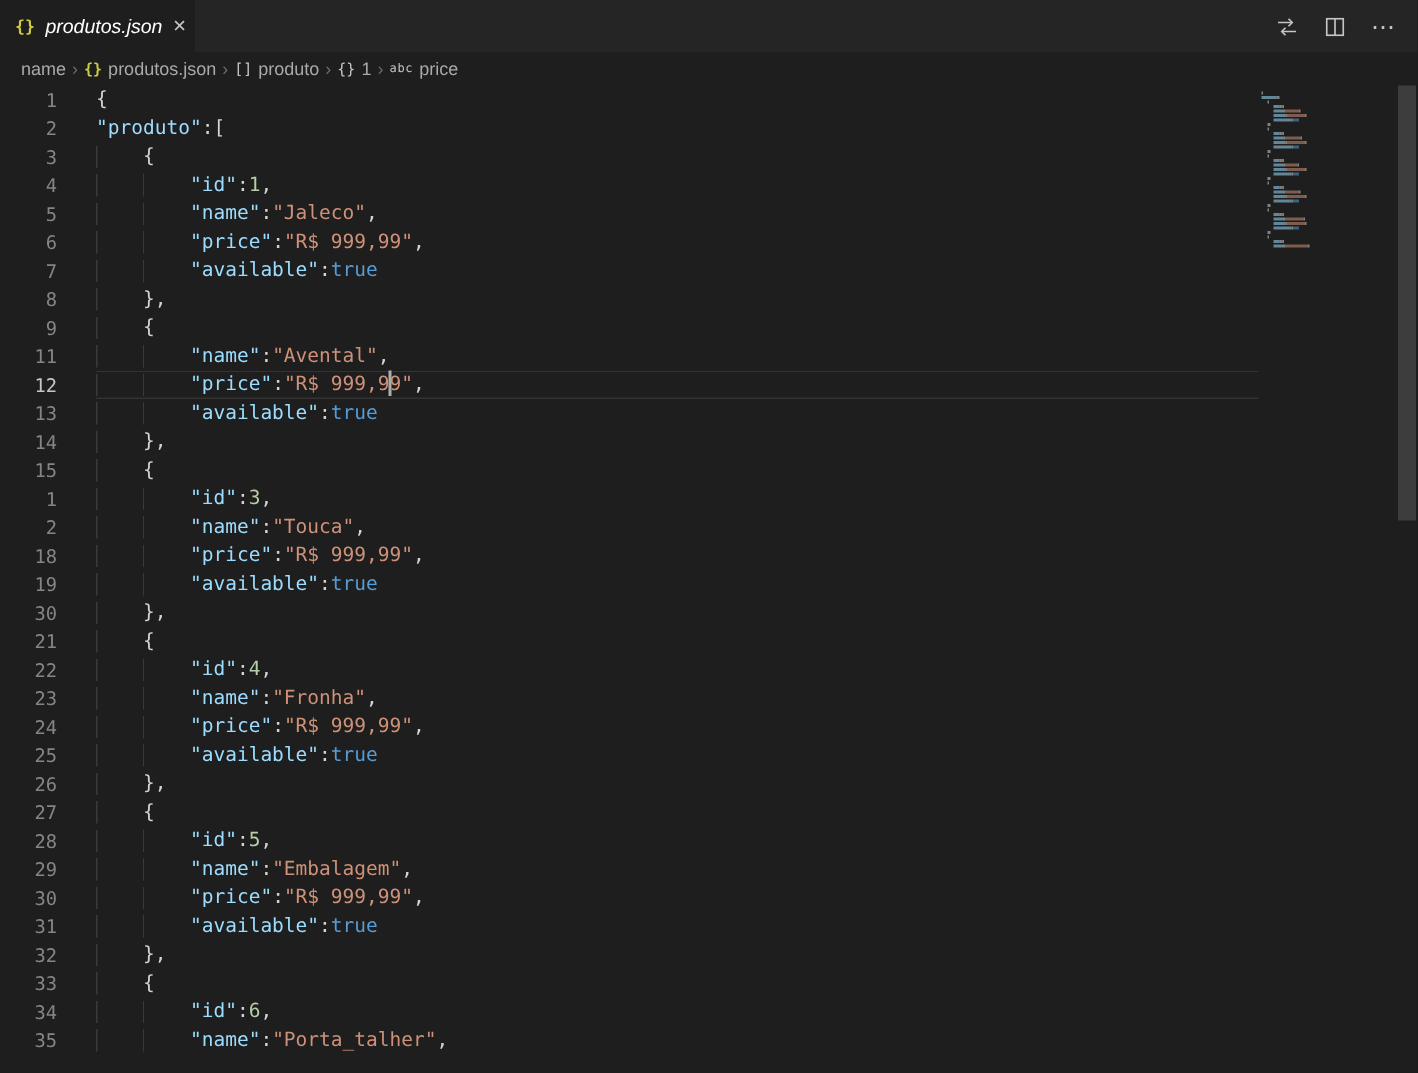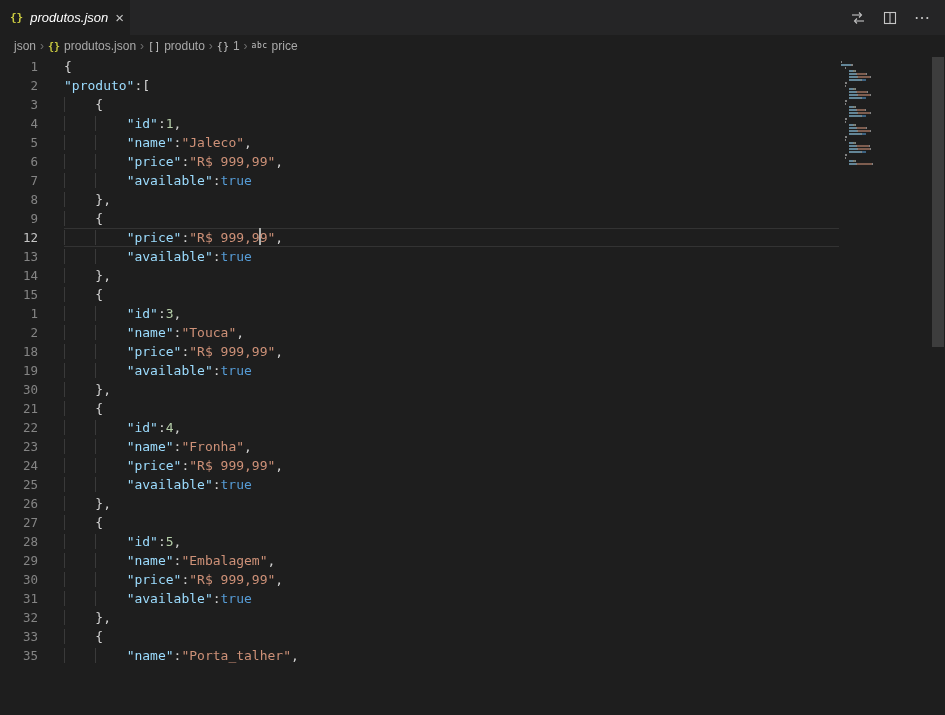--- a/index.html
+++ b/index.html
@@ -81,21 +81,21 @@
           <rect x="2.5" y="2.5" width="11" height="11"></rect>
             <path d="M8 2.5v11"></path>
         </svg>
       </span>
       <span class="action more-dots">⋯</span>
     </div>
   </div>
 
   <div class="breadcrumbs" id="breadcrumbs">
       <span class="bc-item">
-        <span>json</span>
+        <span>name</span>
       </span>
       <span class="bc-sep">›</span>
       <span class="bc-item">
         <span class="bc-icon gold">{}</span>
         <span>produtos.json</span>
       </span>
       <span class="bc-sep">›</span>
       <span class="bc-item">
         <span class="bc-icon sym">[]</span>
         <span>produto</span>
@@ -116,20 +116,21 @@
     <div class="code" id="code">
         <div class="line"><span class="ln">1</span><span class="lc"><span class="t-p">{</span></span></div>
         <div class="line"><span class="ln">2</span><span class="lc"><span class="t-k">"produto"</span><span class="t-p">:[</span></span></div>
         <div class="line"><span class="ln">3</span><span class="lc"><span class="t-w">    </span><span class="t-p">{</span></span></div>
         <div class="line"><span class="ln">4</span><span class="lc"><span class="t-w">    </span><span class="t-w">    </span><span class="t-k">"id"</span><span class="t-p">:</span><span class="t-n">1</span><span class="t-p">,</span></span></div>
         <div class="line"><span class="ln">5</span><span class="lc"><span class="t-w">    </span><span class="t-w">    </span><span class="t-k">"name"</span><span class="t-p">:</span><span class="t-s">"Jaleco"</span><span class="t-p">,</span></span></div>
         <div class="line"><span class="ln">6</span><span class="lc"><span class="t-w">    </span><span class="t-w">    </span><span class="t-k">"price"</span><span class="t-p">:</span><span class="t-s">"R$ 999,99"</span><span class="t-p">,</span></span></div>
         <div class="line"><span class="ln">7</span><span class="lc"><span class="t-w">    </span><span class="t-w">    </span><span class="t-k">"available"</span><span class="t-p">:</span><span class="t-b">true</span></span></div>
         <div class="line"><span class="ln">8</span><span class="lc"><span class="t-w">    </span><span class="t-p">},</span></span></div>
         <div class="line"><span class="ln">9</span><span class="lc"><span class="t-w">    </span><span class="t-p">{</span></span></div>
+        <div class="line"><span class="ln">11</span><span class="lc"><span class="t-w">    </span><span class="t-w">    </span><span class="t-k">"name"</span><span class="t-p">:</span><span class="t-s">"Avental"</span><span class="t-p">,</span></span></div>
         <div class="line active"><span class="ln">12</span><span class="lc"><span class="t-w">    </span><span class="t-w">    </span><span class="t-k">"price"</span><span class="t-p">:</span><span class="t-s">"R$ 999,9</span><span class="cursor"></span><span class="t-s">9"</span><span class="t-p">,</span></span></div>
         <div class="line"><span class="ln">13</span><span class="lc"><span class="t-w">    </span><span class="t-w">    </span><span class="t-k">"available"</span><span class="t-p">:</span><span class="t-b">true</span></span></div>
         <div class="line"><span class="ln">14</span><span class="lc"><span class="t-w">    </span><span class="t-p">},</span></span></div>
         <div class="line"><span class="ln">15</span><span class="lc"><span class="t-w">    </span><span class="t-p">{</span></span></div>
         <div class="line"><span class="ln">1</span><span class="lc"><span class="t-w">    </span><span class="t-w">    </span><span class="t-k">"id"</span><span class="t-p">:</span><span class="t-n">3</span><span class="t-p">,</span></span></div>
         <div class="line"><span class="ln">2</span><span class="lc"><span class="t-w">    </span><span class="t-w">    </span><span class="t-k">"name"</span><span class="t-p">:</span><span class="t-s">"Touca"</span><span class="t-p">,</span></span></div>
         <div class="line"><span class="ln">18</span><span class="lc"><span class="t-w">    </span><span class="t-w">    </span><span class="t-k">"price"</span><span class="t-p">:</span><span class="t-s">"R$ 999,99"</span><span class="t-p">,</span></span></div>
         <div class="line"><span class="ln">19</span><span class="lc"><span class="t-w">    </span><span class="t-w">    </span><span class="t-k">"available"</span><span class="t-p">:</span><span class="t-b">true</span></span></div>
         <div class="line"><span class="ln">30</span><span class="lc"><span class="t-w">    </span><span class="t-p">},</span></span></div>
         <div class="line"><span class="ln">21</span><span class="lc"><span class="t-w">    </span><span class="t-p">{</span></span></div>
@@ -138,20 +139,21 @@
         <div class="line"><span class="ln">24</span><span class="lc"><span class="t-w">    </span><span class="t-w">    </span><span class="t-k">"price"</span><span class="t-p">:</span><span class="t-s">"R$ 999,99"</span><span class="t-p">,</span></span></div>
         <div class="line"><span class="ln">25</span><span class="lc"><span class="t-w">    </span><span class="t-w">    </span><span class="t-k">"available"</span><span class="t-p">:</span><span class="t-b">true</span></span></div>
         <div class="line"><span class="ln">26</span><span class="lc"><span class="t-w">    </span><span class="t-p">},</span></span></div>
         <div class="line"><span class="ln">27</span><span class="lc"><span class="t-w">    </span><span class="t-p">{</span></span></div>
         <div class="line"><span class="ln">28</span><span class="lc"><span class="t-w">    </span><span class="t-w">    </span><span class="t-k">"id"</span><span class="t-p">:</span><span class="t-n">5</span><span class="t-p">,</span></span></div>
         <div class="line"><span class="ln">29</span><span class="lc"><span class="t-w">    </span><span class="t-w">    </span><span class="t-k">"name"</span><span class="t-p">:</span><span class="t-s">"Embalagem"</span><span class="t-p">,</span></span></div>
         <div class="line"><span class="ln">30</span><span class="lc"><span class="t-w">    </span><span class="t-w">    </span><span class="t-k">"price"</span><span class="t-p">:</span><span class="t-s">"R$ 999,99"</span><span class="t-p">,</span></span></div>
         <div class="line"><span class="ln">31</span><span class="lc"><span class="t-w">    </span><span class="t-w">    </span><span class="t-k">"available"</span><span class="t-p">:</span><span class="t-b">true</span></span></div>
         <div class="line"><span class="ln">32</span><span class="lc"><span class="t-w">    </span><span class="t-p">},</span></span></div>
         <div class="line"><span class="ln">33</span><span class="lc"><span class="t-w">    </span><span class="t-p">{</span></span></div>
+        <div class="line"><span class="ln">34</span><span class="lc"><span class="t-w">    </span><span class="t-w">    </span><span class="t-k">"id"</span><span class="t-p">:</span><span class="t-n">6</span><span class="t-p">,</span></span></div>
         <div class="line"><span class="ln">35</span><span class="lc"><span class="t-w">    </span><span class="t-w">    </span><span class="t-k">"name"</span><span class="t-p">:</span><span class="t-s">"Porta_talher"</span><span class="t-p">,</span></span></div>
       </div>
     <div class="minimap" id="minimap">
         <div class="mm-line"><span class="mm-tok mm-p" style="width: 1px;"></span></div>
         <div class="mm-line"><span class="mm-tok mm-k" style="width: 10px;"></span><span class="mm-tok mm-p" style="width: 2px;"></span></div>
         <div class="mm-line"><span class="mm-tok mm-w" style="width: 4px;"></span><span class="mm-tok mm-p" style="width: 1px;"></span></div>
         <div class="mm-line"><span class="mm-tok mm-w" style="width: 4px;"></span><span class="mm-tok mm-w" style="width: 4px;"></span><span class="mm-tok mm-k" style="width: 4px;"></span><span class="mm-tok mm-p" style="width: 1px;"></span><span class="mm-tok mm-n" style="width: 1px;"></span><span class="mm-tok mm-p" style="width: 1px;"></span></div>
         <div class="mm-line"><span class="mm-tok mm-w" style="width: 4px;"></span><span class="mm-tok mm-w" style="width: 4px;"></span><span class="mm-tok mm-k" style="width: 7px;"></span><span class="mm-tok mm-p" style="width: 1px;"></span><span class="mm-tok mm-s" style="width: 9px;"></span><span class="mm-tok mm-p" style="width: 1px;"></span></div>
         <div class="mm-line"><span class="mm-tok mm-w" style="width: 4px;"></span><span class="mm-tok mm-w" style="width: 4px;"></span><span class="mm-tok mm-k" style="width: 8px;"></span><span class="mm-tok mm-p" style="width: 1px;"></span><span class="mm-tok mm-s" style="width: 12px;"></span><span class="mm-tok mm-p" style="width: 1px;"></span></div>
         <div class="mm-line"><span class="mm-tok mm-w" style="width: 4px;"></span><span class="mm-tok mm-w" style="width: 4px;"></span><span class="mm-tok mm-k" style="width: 12px;"></span><span class="mm-tok mm-p" style="width: 1px;"></span><span class="mm-tok mm-b" style="width: 4px;"></span></div>

